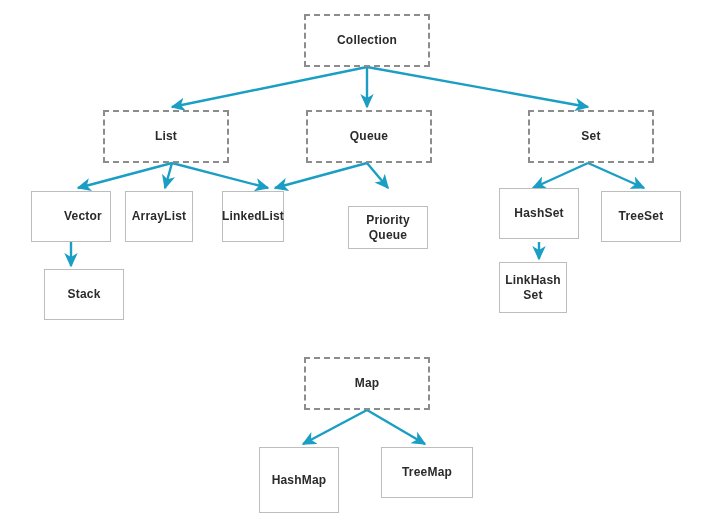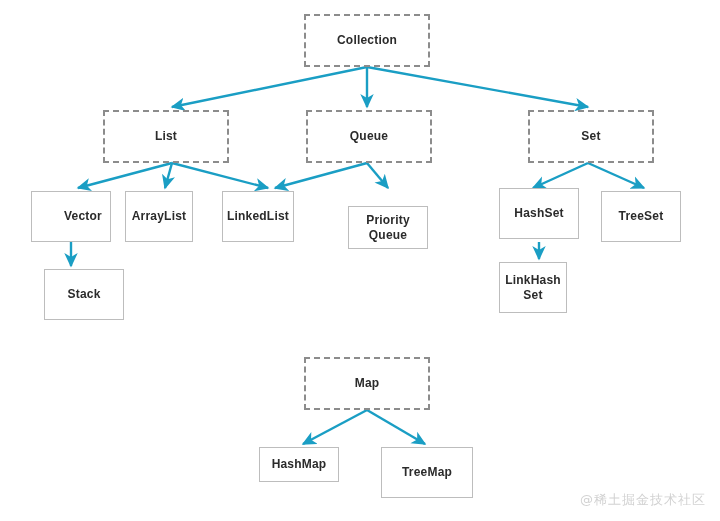--- a/index.html
+++ b/index.html
@@ -100,21 +100,21 @@
       </div>
       <div class="node iface" style="left: 528px; top: 110px; width: 126px; height: 53px;">
         <span class="node-label">Set</span>
       </div>
       <div class="node klass" style="left: 31px; top: 191px; width: 80px; height: 51px; padding-left: 24px;">
         <span class="node-label">Vector</span>
       </div>
       <div class="node klass" style="left: 125px; top: 191px; width: 68px; height: 51px;">
         <span class="node-label">ArrayList</span>
       </div>
-      <div class="node klass" style="left: 222px; top: 191px; width: 72px; height: 51px;">
+      <div class="node klass" style="left: 222px; top: 191px; width: 62px; height: 51px;">
         <span class="node-label">LinkedList</span>
       </div>
       <div class="node klass" style="left: 348px; top: 206px; width: 80px; height: 43px;">
         <span class="node-label">Priority
 Queue</span>
       </div>
       <div class="node klass" style="left: 499px; top: 188px; width: 80px; height: 51px;">
         <span class="node-label">HashSet</span>
       </div>
       <div class="node klass" style="left: 601px; top: 191px; width: 80px; height: 51px;">
@@ -123,22 +123,21 @@
       <div class="node klass" style="left: 44px; top: 269px; width: 80px; height: 51px;">
         <span class="node-label">Stack</span>
       </div>
       <div class="node klass" style="left: 499px; top: 262px; width: 68px; height: 51px;">
         <span class="node-label">LinkHash
 Set</span>
       </div>
       <div class="node iface" style="left: 304px; top: 357px; width: 126px; height: 53px; text-align: right;">
         <span class="node-label">Map</span>
       </div>
-      <div class="node klass" style="left: 259px; top: 447px; width: 80px; height: 35px;">
+      <div class="node klass" style="left: 259px; top: 447px; width: 80px; height: 66px;">
         <span class="node-label">HashMap</span>
       </div>
       <div class="node klass" style="left: 381px; top: 447px; width: 92px; height: 51px;">
         <span class="node-label">TreeMap</span>
       </div>
     </div>
 
-  <div class="watermark">@稀土掘金技术社区</div>
 </div>
 
 </body></html>

